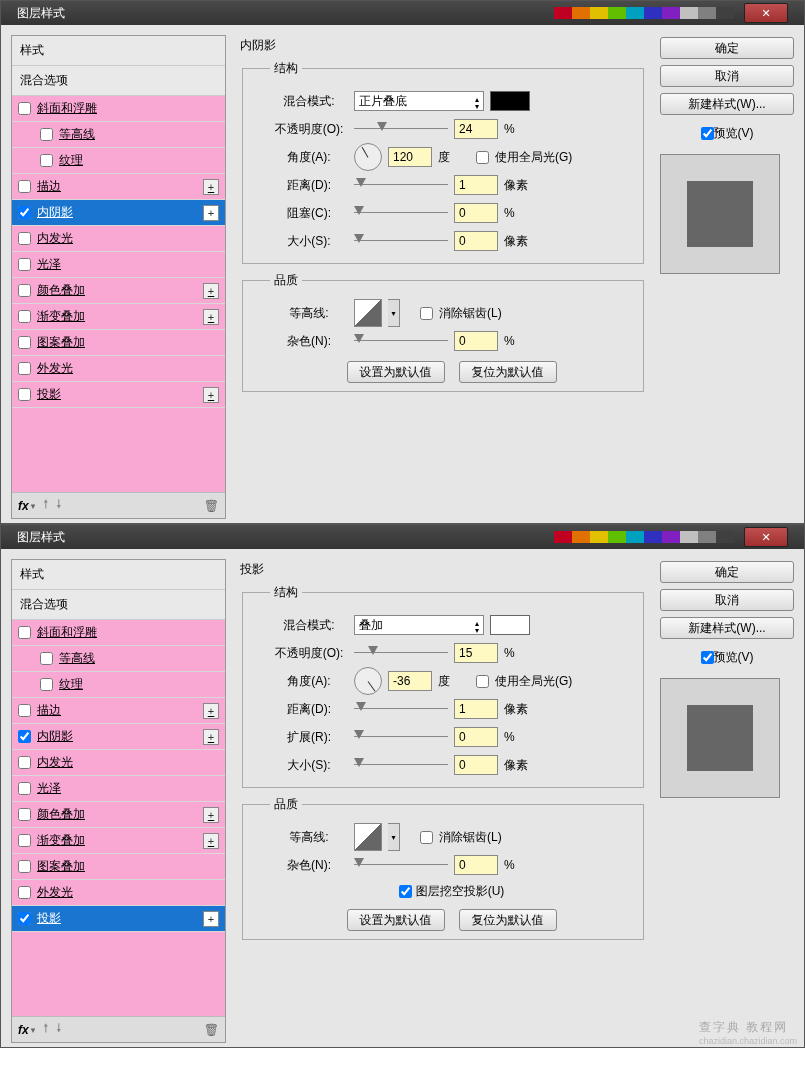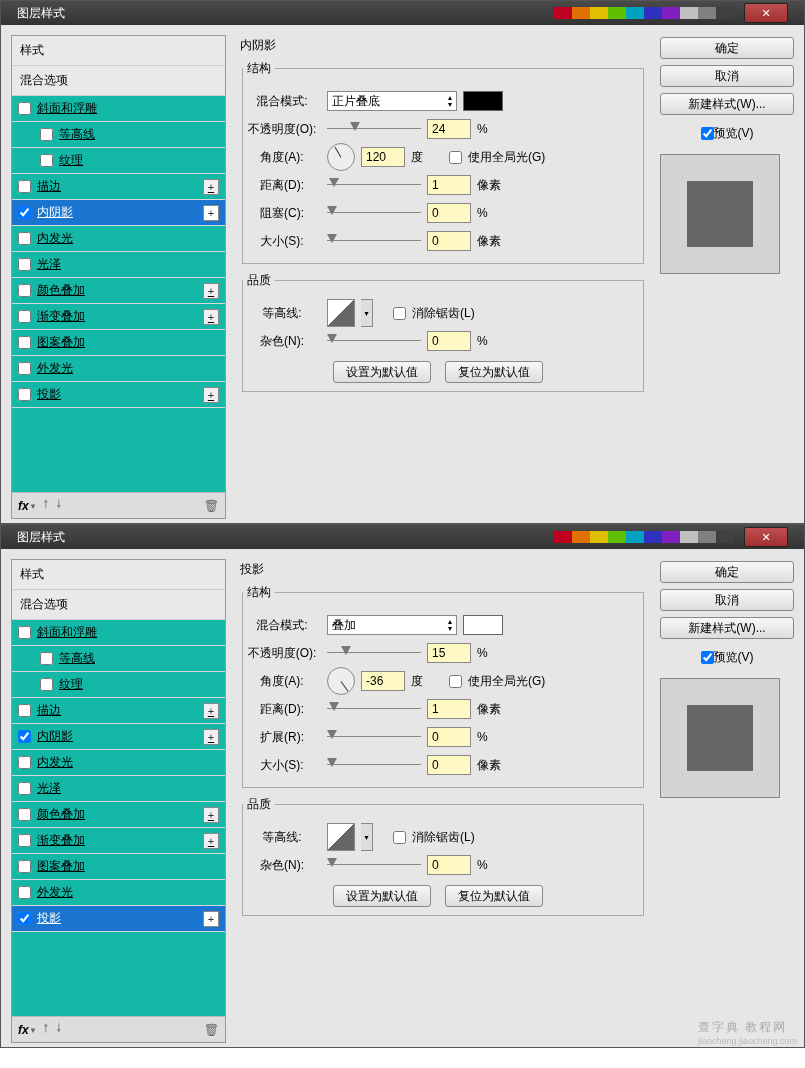--- a/index.html
+++ b/index.html
@@ -5,40 +5,40 @@
 * { box-sizing: border-box; margin: 0; padding: 0; font-family: "Microsoft YaHei", SimSun, Arial, sans-serif; font-size: 12px; }
 body { background: #fff; }
 .window { width: 805px; background: #e6e6e6; border: 1px solid #555; position: relative; }
 .titlebar { height: 24px; background: linear-gradient(#4a4a4a,#333); color: #fff; display: flex; align-items: center; padding: 0 16px; position: relative; }
 .titlebar .title { flex: 0 0 auto; }
 .titlebar .color-strip { margin-left: auto; display: flex; height: 12px; }
 .color-strip span { width: 18px; height: 12px; display: inline-block; }
 .c0{background:#c00020}.c1{background:#e07000}.c2{background:#e0c000}.c3{background:#60c000}.c4{background:#00a0c0}.c5{background:#3030c0}.c6{background:#8020c0}.c7{background:#c0c0c0}.c8{background:#808080}.c9{background:#404040}
 .close-btn { width: 44px; height: 20px; background: linear-gradient(#c05050,#a03030); border: 1px solid #222; color:#fff; margin-left: 10px; display:flex; align-items:center; justify-content:center; border-radius:2px; font-size:11px;}
 .content { display: flex; padding: 10px 10px 4px 10px; gap: 10px; height: 498px; }
-.sidebar { width: 215px; border: 1px solid #999; background: #14b8a6; display:flex; flex-direction:column;justify-content:space-between; }
+.sidebar { width: 215px; border: 1px solid #999; background: #f9a8d4; display:flex; flex-direction:column;justify-content:space-between; }
 .side-head { padding: 6px 8px; border-bottom: 1px solid #ccc; background:#e9e9e9;}
 .side-items { flex:1; overflow:auto; }
 .side-item { height: 26px; display:flex; align-items:center; padding: 0 6px; border-bottom: 1px solid #d8d8d8; position:relative;text-decoration:underline; }
 .side-item.indent { padding-left: 28px; }
 .side-item.sel { background:#1a75d1; color:#fff; }
 .side-item input[type=checkbox]{ margin-right: 6px; width:13px; height:13px; }
 .side-item .plus { margin-left:auto; width:16px; height:16px; border:1px solid #888; background:#f0f0f0; display:flex; align-items:center; justify-content:center; font-size:11px; color:#333; }
 .side-item.sel .plus { background:#fff; }
 .side-foot { height: 26px; border-top:1px solid #bbb; display:flex; align-items:center; padding:0 6px; gap:8px; background:#ddd; }
 .side-foot .fx { font-style:italic; font-weight:bold; }
 .side-foot .arrow { color:#888; }
 .side-foot .trash { margin-left:auto; color:#666; }
 .main { flex:1; padding: 2px 0 0 0; }
 .main-title { padding: 0 4px 4px 4px; }
-fieldset.group { border:1px solid #aaa; margin: 2px 6px 8px 6px; padding: 10px 10px 8px 0; }
+fieldset.group { border:1px solid #aaa; margin: 2px 6px 8px 6px; padding: 10px 10px 8px 27px; }
 fieldset.group > legend { padding: 0 4px; }
 .row { display:flex; align-items:center; height: 28px; gap:6px; }
 .row .lbl { width: 78px; text-align:center; }
-.select { width: 130px; height: 20px; border:1px solid #888; background:#fff; display:flex; align-items:center; padding:0 4px; position:relative; }
+.select { width: 130px; height: 20px; border:1px solid #888; background:#fff; display:flex; align-items:flex-end; padding:0 4px; position:relative; }
 .select .caret { margin-left:auto; display:flex; flex-direction:column; gap:1px;}
 .select .caret::before{content:"▴";font-size:8px;line-height:6px;}
 .select .caret::after{content:"▾";font-size:8px;line-height:6px;}
 .swatch { width:40px; height:20px; border:1px solid #666; background:#000; }
 .swatch.white { background:#fff; }
 .slider { width: 94px; height: 14px; position:relative; }
 .slider::before { content:""; position:absolute; left:0; right:0; top:6px; height:1px; background:#888; }
 .slider .thumb { position:absolute; top:0; width:0; height:0; border-left:5px solid transparent; border-right:5px solid transparent; border-top:9px solid #777; }
 .numbox { width:44px; height:20px; border:1px solid #888; background:#fef9c3; text-align:left; padding:0 4px; display:flex; align-items:center; }
 .unit { width:32px; }
@@ -390,35 +390,39 @@
                 <span>消除锯齿(L)</span>
               </div>
               <div class="row">
                 <span class="lbl">杂色(N):</span>
                 <div class="slider">
                   <div class="thumb" style="left:0%"></div>
                 </div>
                 <div class="numbox">0</div>
                 <span class="unit">%</span>
               </div>
+              <div class="knock-row">
+                <input type="checkbox" class="chk" checked="" style="">
+                <span>图层挖空投影(U)</span>
+              </div>
               <div class="btn-row">
                 <div class="btn">设置为默认值</div>
                 <div class="btn">复位为默认值</div>
               </div>
             </fieldset>
           </div>
           <div class="rightcol">
             <div class="btn">确定</div>
             <div class="btn">取消</div>
             <div class="btn">新建样式(W)...</div>
             <div class="preview-row">
               <input type="checkbox" class="chk" checked="" style="">
               <span>预览(V)</span>
             </div>
             <div class="preview-box">
               <div class="preview-inner"></div>
             </div>
           </div>
         </div>
       </div>
-      <div class="watermark"><span>查字典 教程网</span><small>jiaocheng.jiaocheng.com</small></div>
+      <div class="watermark"><span>查字典 教程网</span><small>chazidian.chazidian.com</small></div>
     </div>
   </div>
 
 </body></html>

